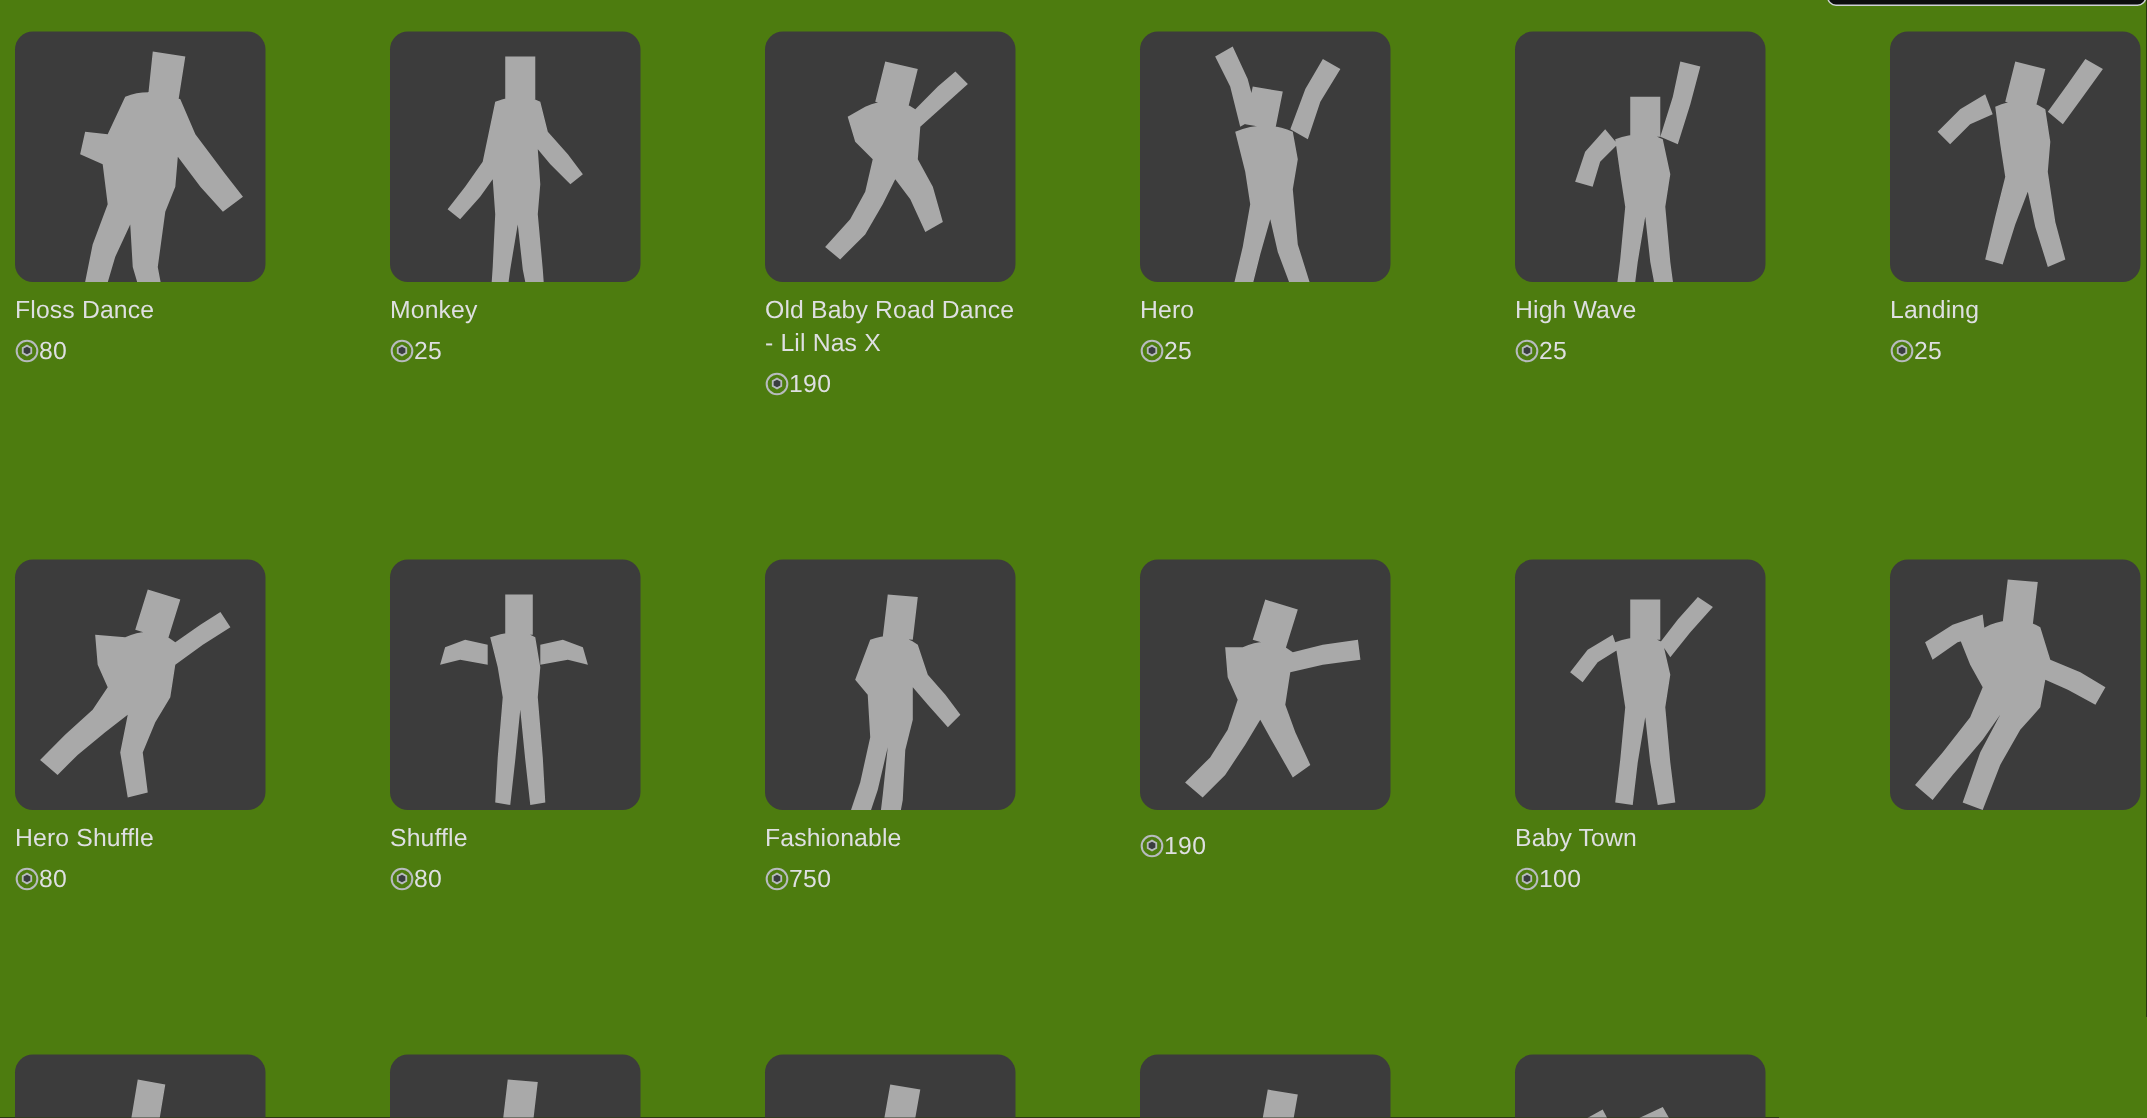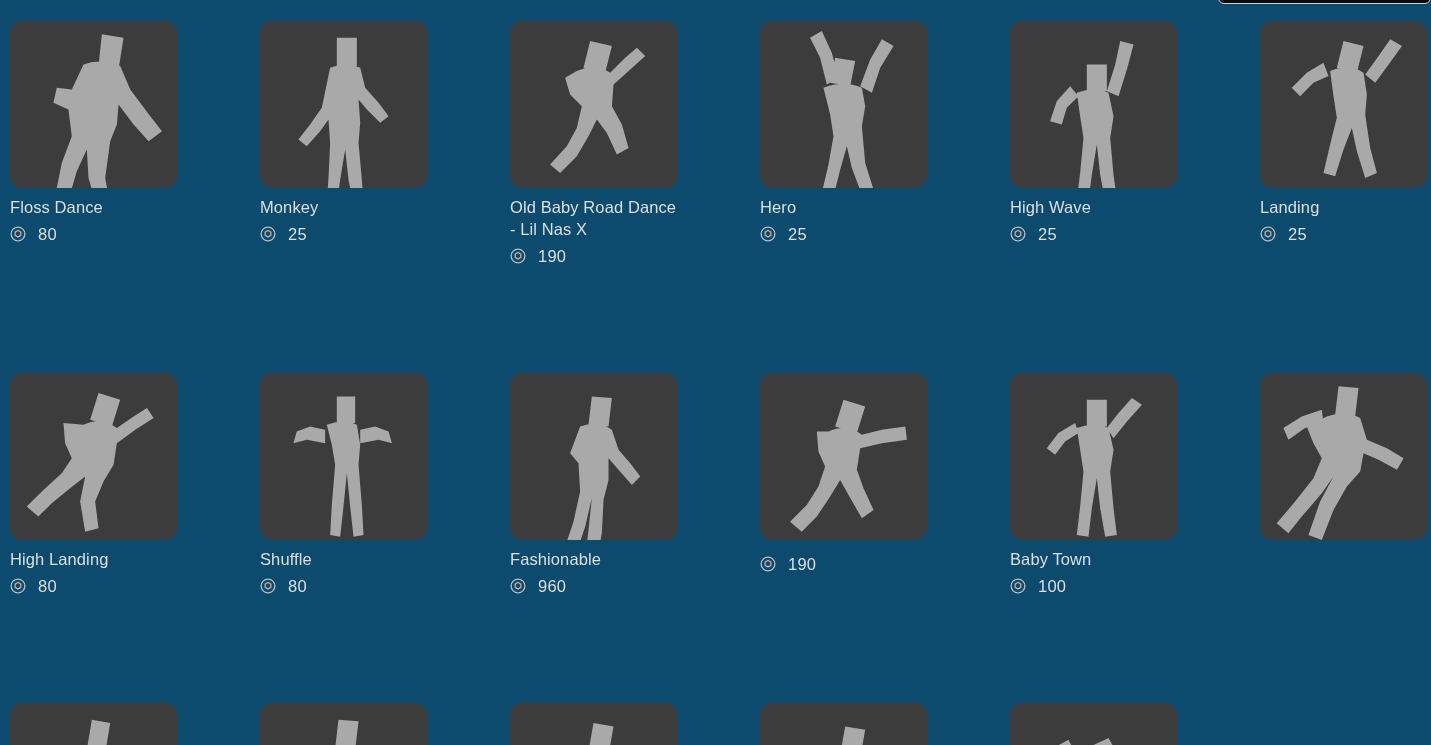--- a/index.html
+++ b/index.html
@@ -4,21 +4,21 @@
 <title>Emote Locker Grid</title>
 <style>
   * { margin:0; padding:0; box-sizing:border-box; }
   html, body {
     width:1431px; height:745px;
     background:#0c0c0e;
     overflow:hidden;
     font-family:"Liberation Sans", sans-serif;
     -webkit-font-smoothing:antialiased;
   }
-  #app { position:relative; width:1431px; height:745px; background:#0c4a6e; }
+  #app { position:relative; width:1431px; height:745px; background:#4d7c0f; }
 
   
   .top-panel {
     position:absolute; right:0px; top:-46px;
     width:213px; height:50px;
     background:#0c0c0e;
     border:1px solid #cfd2d6;
     border-radius:6px;
   }
 
@@ -50,21 +50,21 @@
     font-size:16.5px;
     line-height:1.32;
     color:#dedfe1;
     letter-spacing:.1px;
     font-weight:400;
     word-wrap:break-word;
   }
 
   .price-row {
     display:flex; align-items:center;
-    gap:12px;
+    gap:0;
     margin-top:7px;
   }
   .vbucks {
     width:16px; height:16px;
     flex:0 0 16px;
     display:block;
   }
   .price {
     font-size:16.5px;
     color:#dedfe1;
@@ -188,21 +188,21 @@
           </div>
         </div>
       </div>
       <div class="card">
         <div class="thumb">
           <svg viewBox="0 0 100 100" preserveAspectRatio="xMidYMid meet">
             <path class="sil" d="M53,12 l13,4 -5,16 -13,-4 z M44,31 q11,-5 20,2 l10,-7 8,-5 4,6 -11,7 -11,8 -2,13 -6,10 -5,12 2,16 -8,2 -3,-18 3,-15 -9,7 -11,9 -8,8 -7,-6 10,-10 11,-10 6,-9 -4,-9 -1,-12 z"></path>
           </svg>
         </div>
         <div class="meta">
-          <div class="title">High Landing</div>
+          <div class="title">Hero Shuffle</div>
           <div class="price-row">
             <svg class="vbucks" viewBox="0 0 20 20">
               <circle cx="10" cy="10" r="8.6" fill="none" stroke="#b7bbbe" stroke-width="1.7"></circle>
               <path d="M10 4.6 L14.3 7.1 L14.3 12.1 L10 14.6 L5.7 12.1 L5.7 7.1 Z" fill="#b7bbbe"></path>
               <path d="M10 6.4 L12.8 8.0 L12.8 11.2 L10 12.8 L7.2 11.2 L7.2 8.0 Z" fill="#3a3d3f"></path>
             </svg>
             <span class="price">80</span>
           </div>
         </div>
       </div>
@@ -231,21 +231,21 @@
           </svg>
         </div>
         <div class="meta">
           <div class="title">Fashionable</div>
           <div class="price-row">
             <svg class="vbucks" viewBox="0 0 20 20">
               <circle cx="10" cy="10" r="8.6" fill="none" stroke="#b7bbbe" stroke-width="1.7"></circle>
               <path d="M10 4.6 L14.3 7.1 L14.3 12.1 L10 14.6 L5.7 12.1 L5.7 7.1 Z" fill="#b7bbbe"></path>
               <path d="M10 6.4 L12.8 8.0 L12.8 11.2 L10 12.8 L7.2 11.2 L7.2 8.0 Z" fill="#3a3d3f"></path>
             </svg>
-            <span class="price">960</span>
+            <span class="price">750</span>
           </div>
         </div>
       </div>
       <div class="card">
         <div class="thumb">
           <svg viewBox="0 0 100 100" preserveAspectRatio="xMidYMid meet">
             <path class="sil" d="M50,16 l13,4 -5,16 -13,-4 z M41,35 q11,-5 20,2 l12,-3 14,-2 1,8 -15,2 -13,3 -2,13 4,11 6,13 -7,5 -8,-14 -5,-9 -6,10 -8,12 -9,9 -7,-6 10,-10 7,-11 4,-12 -4,-9 -1,-12 z"></path>
           </svg>
         </div>
         <div class="meta">

